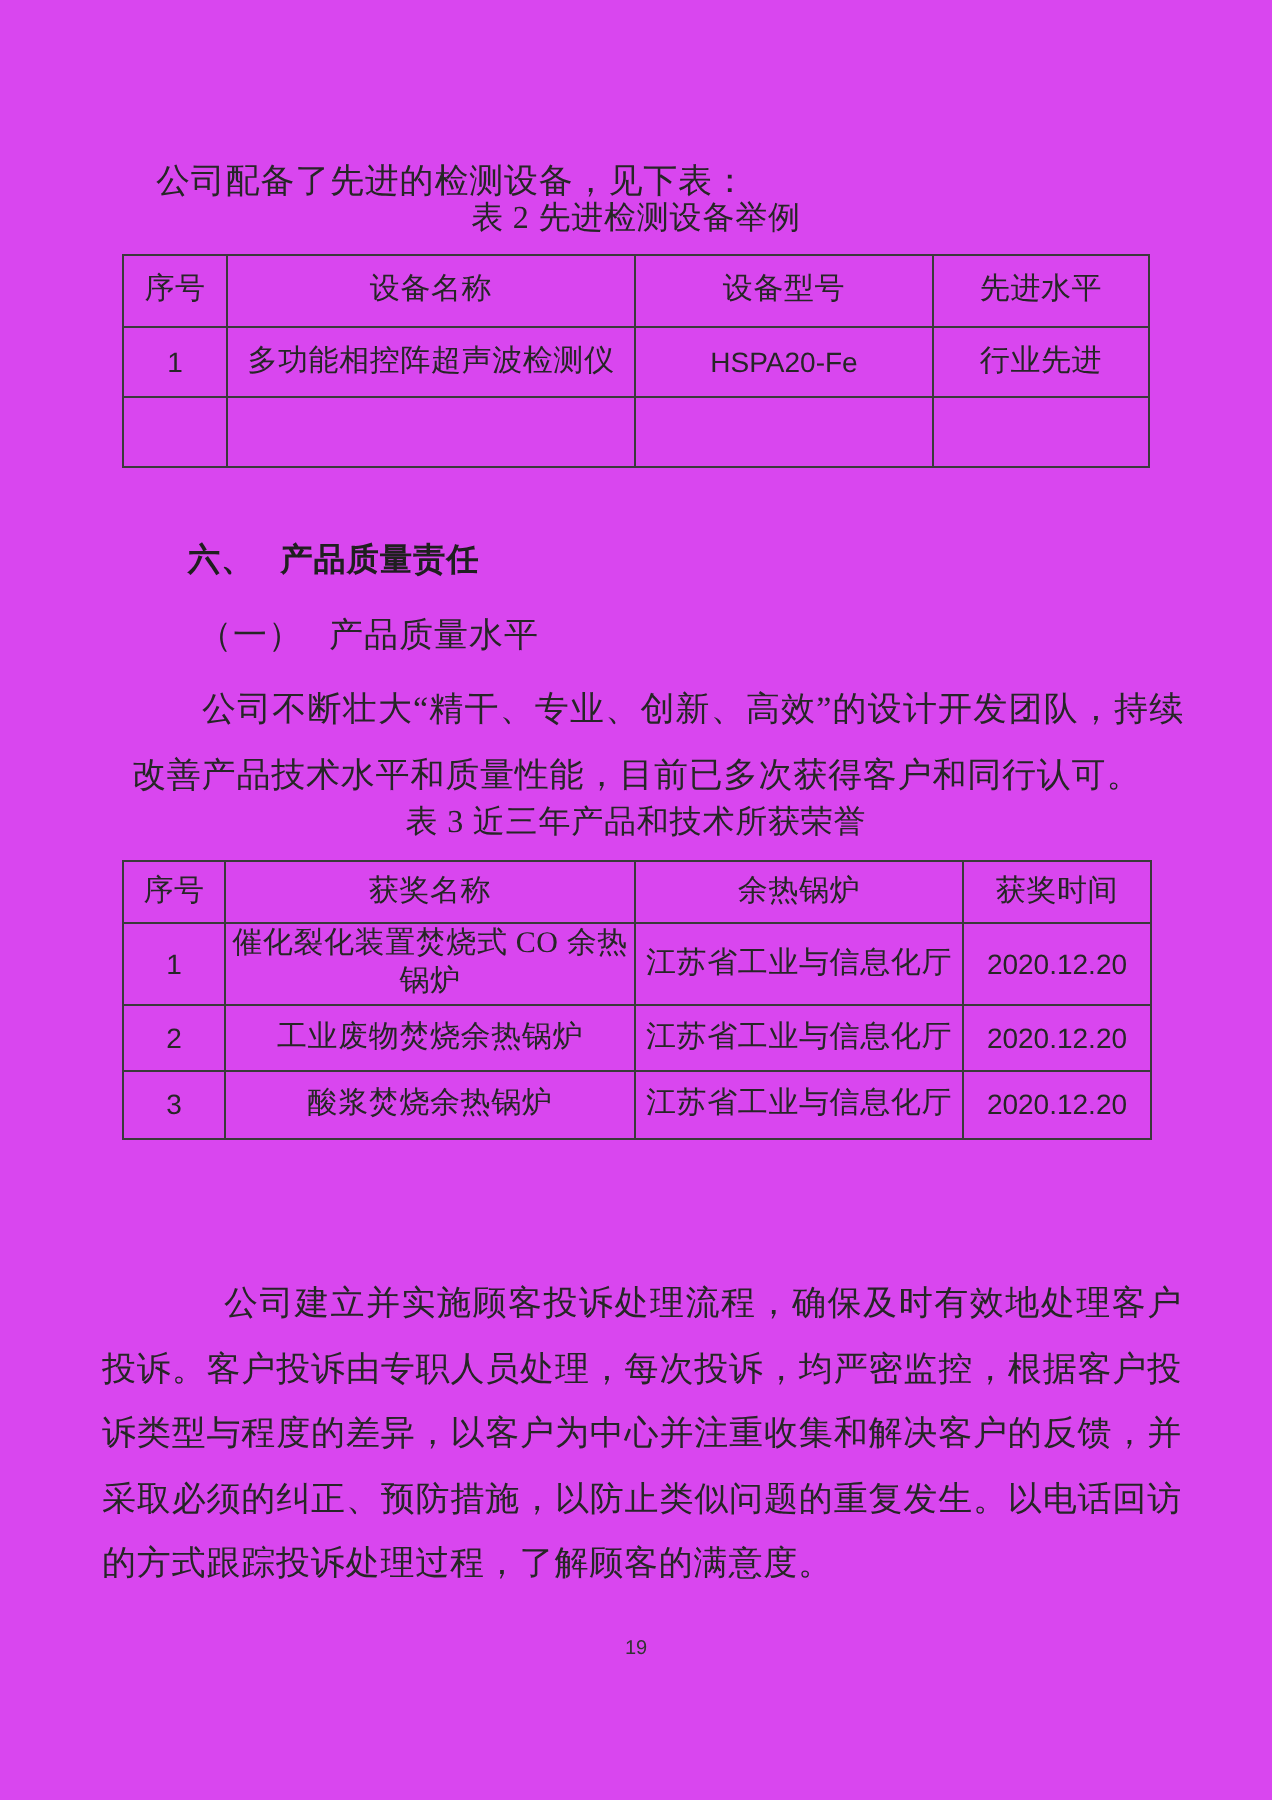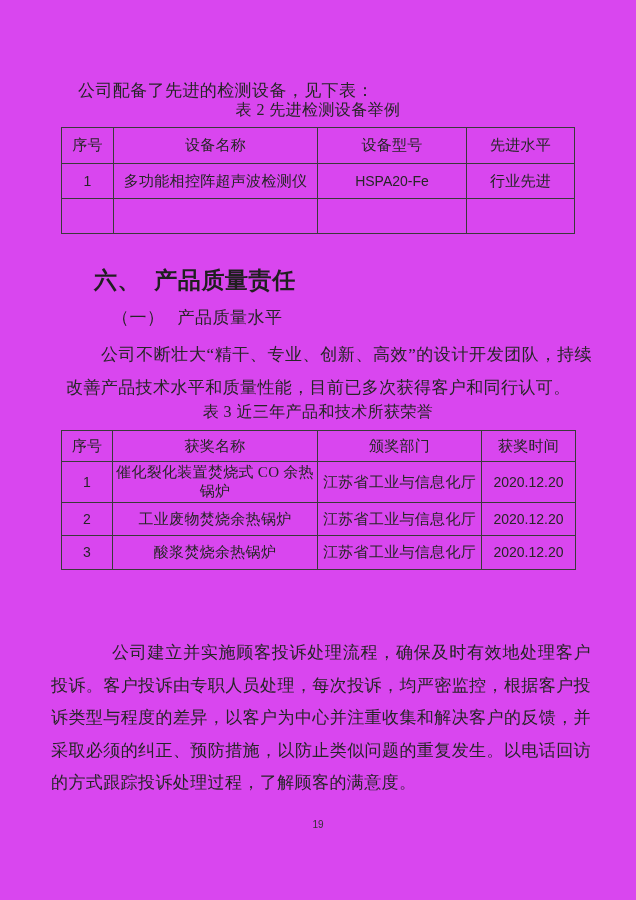--- a/index.html
+++ b/index.html
@@ -39,28 +39,28 @@
     font-size: 16px;
     letter-spacing: 0.4px;
     line-height: 28px;
   }
   .caption-t2 { top: 96px; }
   .caption-t3 { top: 398px; }
 
   
   .heading {
     top: 266px; left: 94px;
-    font-size: 23px; font-weight: bold;
+    font-size: 16px; font-weight: bold;
     letter-spacing: 0.6px; line-height: 30px;
     color: #1f1f1f;
   }
   .subheading {
     font-size: 17px; letter-spacing: 0.5px; line-height: 30px;
   }
-  .sub-1 { top: 303px; left: 112px; }
+  .sub-1 { top: 303px; left: 99px; }
   .sub-2 { top: 606px; left: 94px; }
   .head-num { display: inline-block; }
   .head-gap { display: inline-block; width: 13px; }
 
   
   table {
     border-collapse: collapse;
     table-layout: fixed;
     padding-left: 44px;
   }
@@ -155,21 +155,21 @@
     <colgroup>
       <col style="width:51px">
         <col style="width:205px">
         <col style="width:164px">
         <col style="width:94px">
     </colgroup>
     <tbody>
         <tr class="r-head">
       <th>序号</th>
       <th>获奖名称</th>
-      <th>颁奖部门</th>
+      <th>余热锅炉</th>
       <th>获奖时间</th>
     </tr>
     <tr class="r-1">
       <td class="latin">1</td>
       <td>催化裂化装置焚烧式 CO 余热锅炉</td>
       <td>江苏省工业与信息化厅</td>
       <td class="latin">2020.12.20</td>
     </tr>
     <tr class="r-2">
       <td class="latin">2</td>

